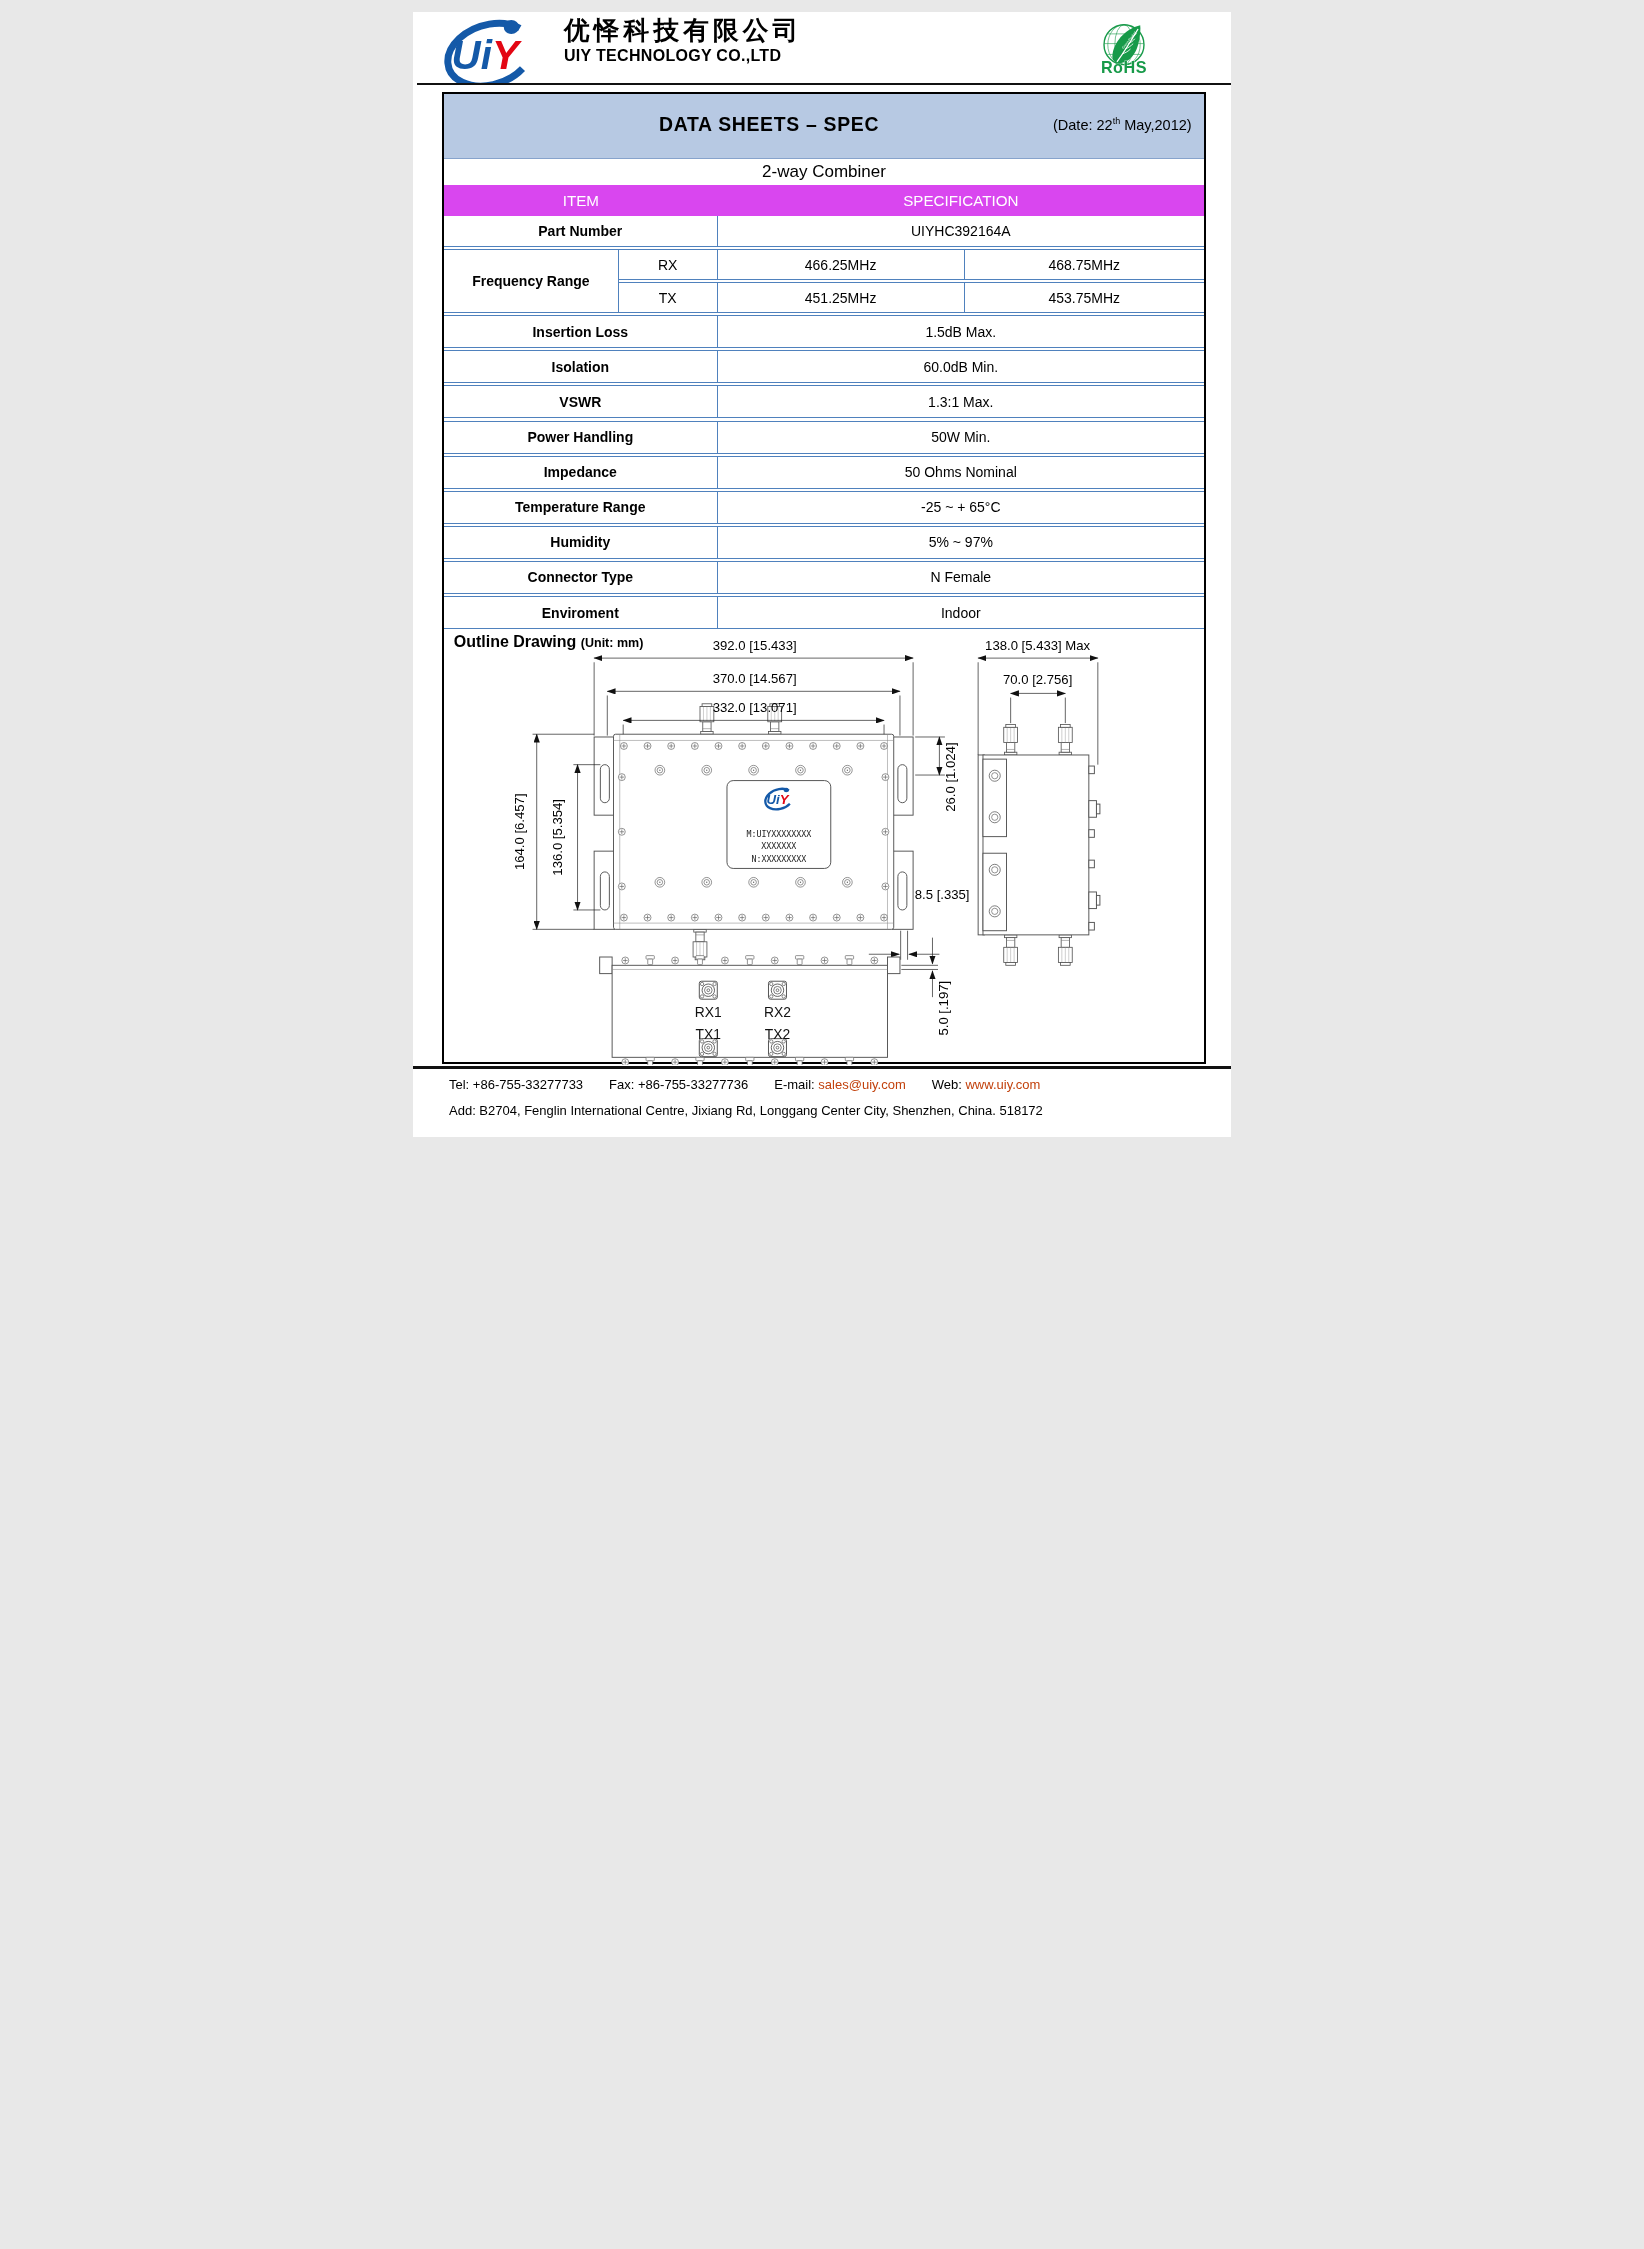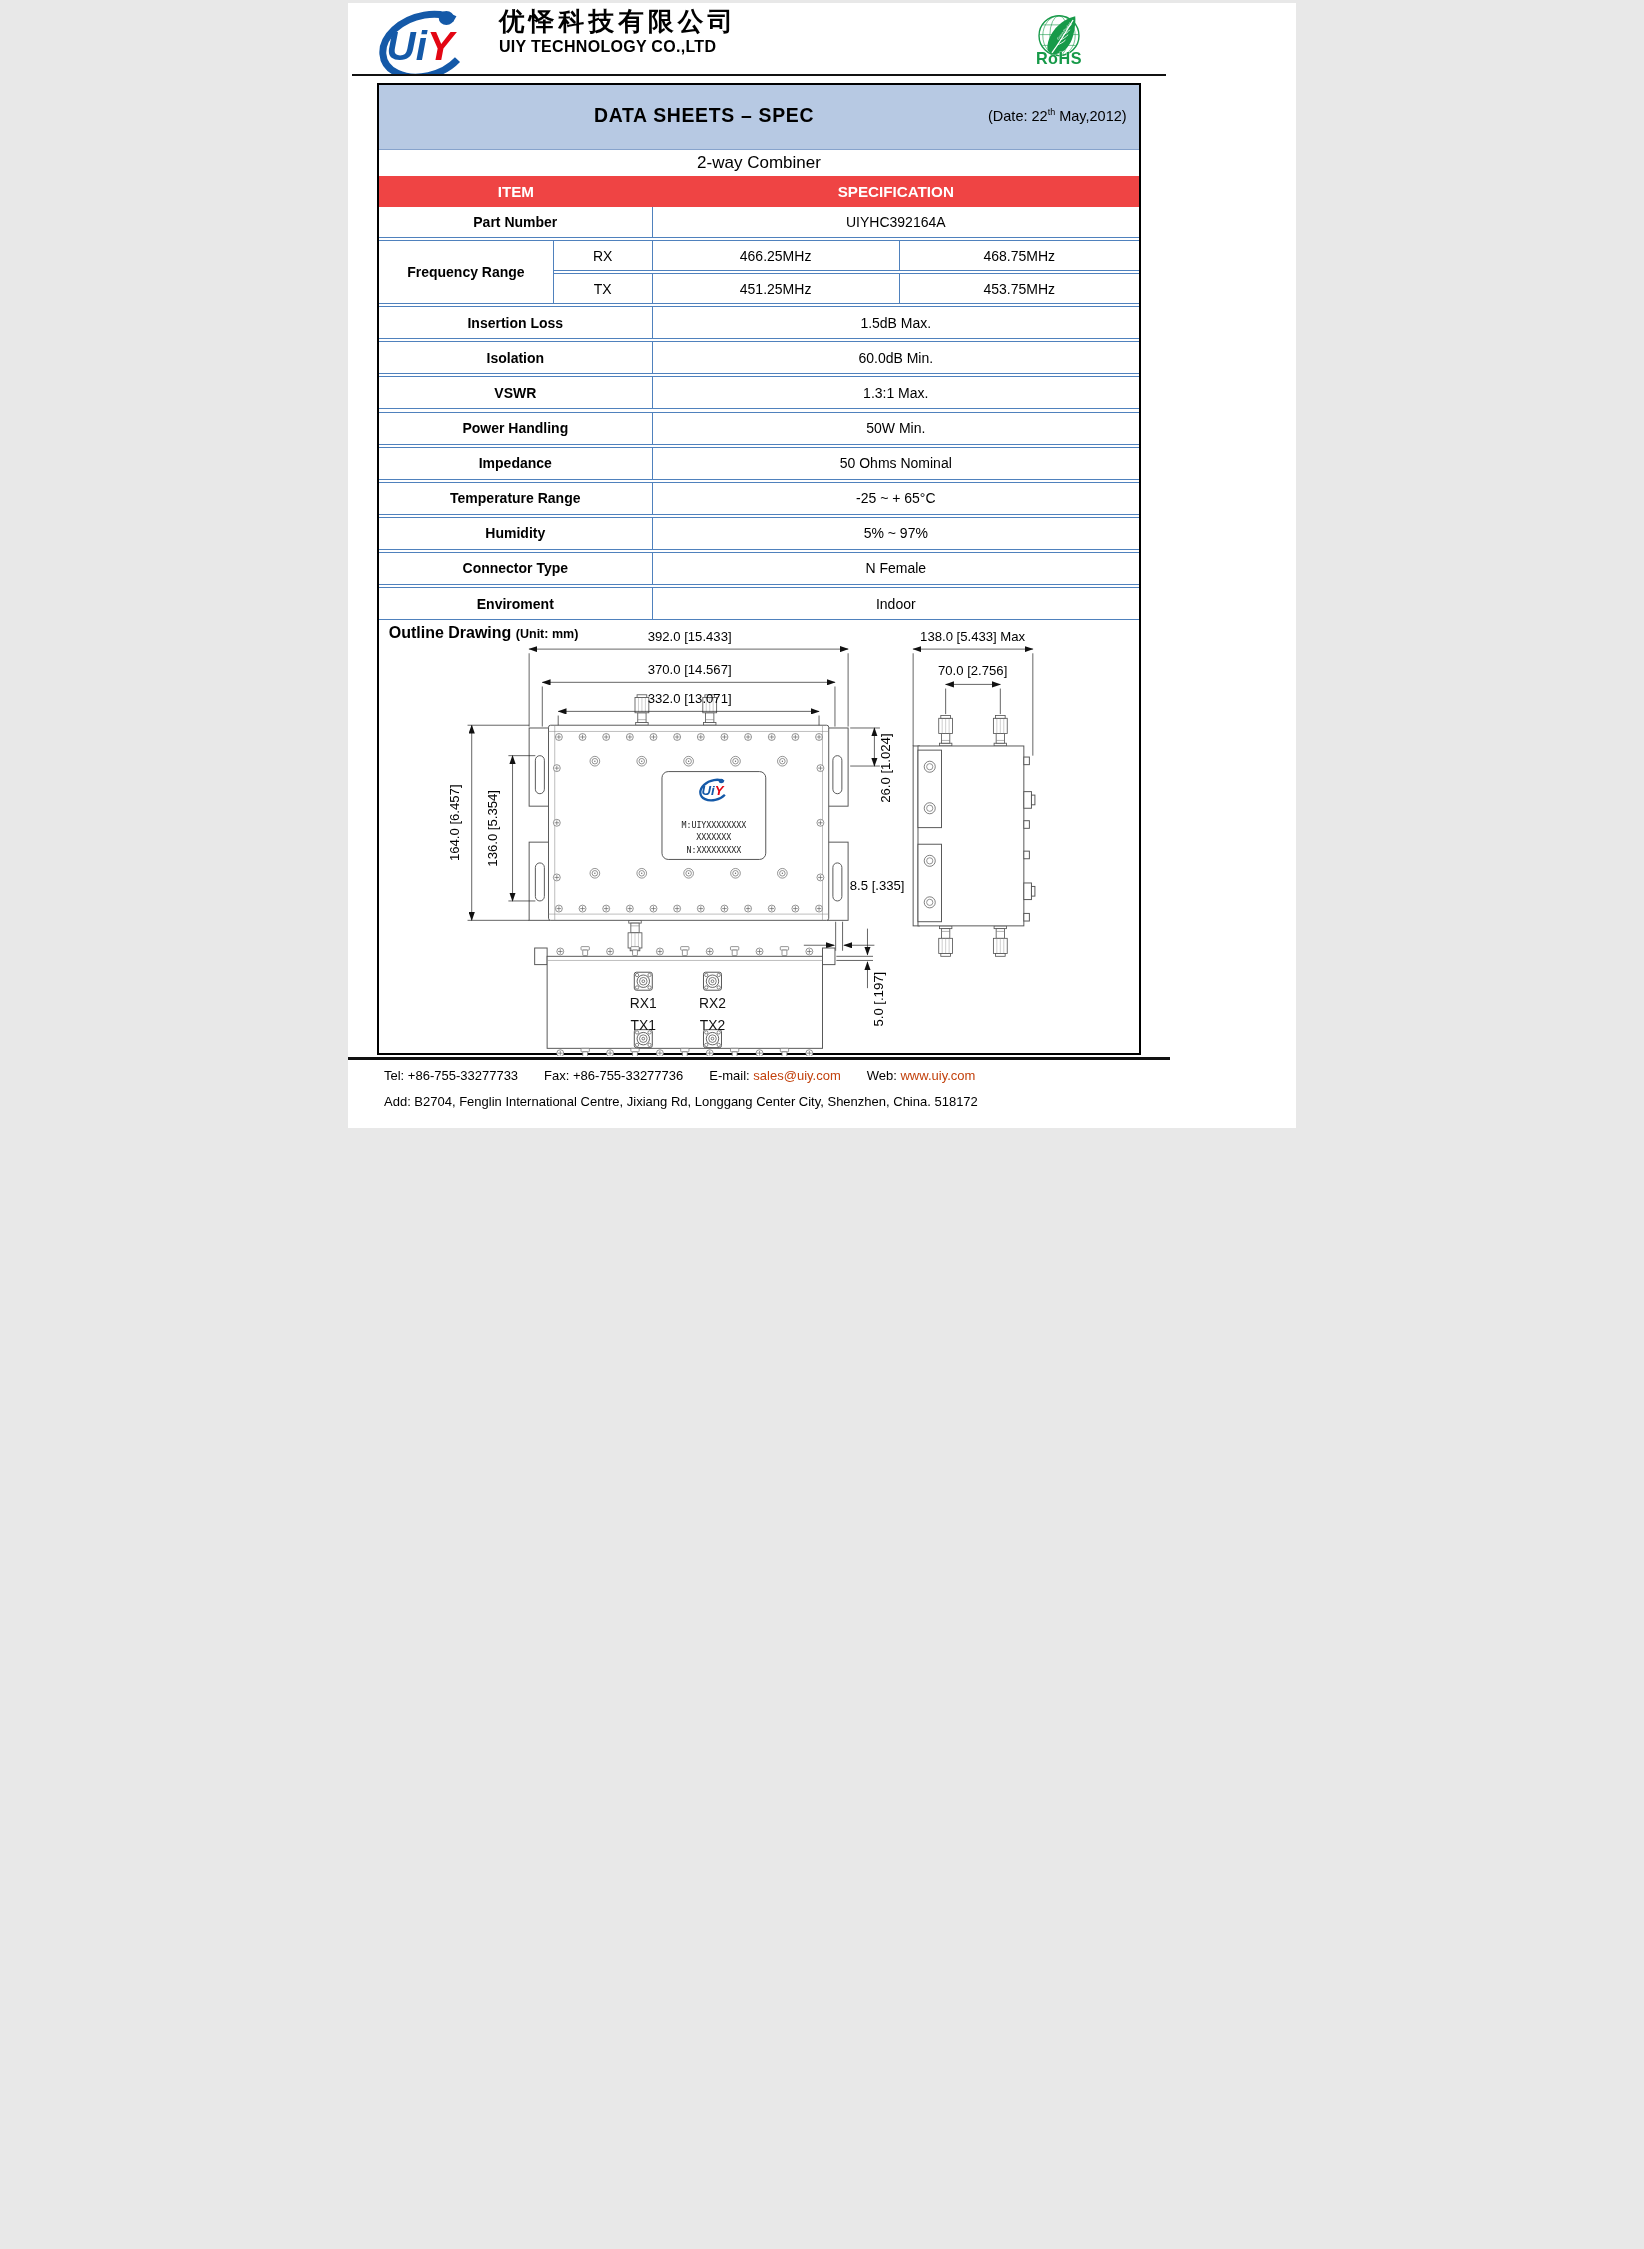--- a/index.html
+++ b/index.html
@@ -1,36 +1,36 @@
 <!DOCTYPE html>
 <html style="font-size:11px"><head>
 <meta charset="utf-8">
 <style>
   html,body{margin:0;padding:0;background:#e8e8e8;}
-  .page{position:relative;width:948px;height:1125px;background:#fff;margin:3px auto;
+  .page{position:relative;width:818px;height:1125px;background:#fff;margin:12px auto;
         font-family:"Liberation Sans",sans-serif;color:#000;overflow:hidden;}
   
   .hdr-logo{position:absolute;left:15.2px;top:1.4px;width:132px;height:71px;}
   .hdr-names{position:absolute;left:151px;top:2.8px;}
   .cn-name{font-size:25.6px;font-weight:bold;letter-spacing:4.2px;line-height:30.5px;}
   .en-name{font-size:16px;font-weight:bold;letter-spacing:0.3px;line-height:21px;}
   .rohs{position:absolute;left:684px;top:2.8px;width:54px;height:68px;}
   .hdr-rule{position:absolute;left:4.2px;top:71px;width:814px;height:2.1px;background:#111;}
   
   .content-box{position:absolute;left:29px;top:80px;width:764px;height:972px;
                border:2.1px solid #000;box-sizing:border-box;background:#fff;}
   .titlebar{position:relative;height:64px;background:#B7C9E3;border-bottom:1.4px solid #87A3CC;}
   .tb-title{position:absolute;left:215px;top:19.4px;font-size:19.4px;font-weight:bold;letter-spacing:0.7px;}
   .tb-date{position:absolute;left:609px;top:22px;font-size:14.5px;}
   .tb-date sup{font-size:9px;}
   .subtitle{height:26px;display:flex;align-items:center;justify-content:center;
             font-weight:normal;font-size:17px;}
   
-  .thead{height:31px;background:#ef4444;color:#fff;display:grid;grid-template-columns:36% 64%;
-         align-items:center;text-align:center;font-weight:bold;font-size:15.2px;}
+  .thead{height:31px;background:#d946ef;color:#fff;display:grid;grid-template-columns:36% 64%;
+         align-items:center;text-align:center;font-weight:normal;font-size:15.2px;}
   .srow{display:grid;grid-template-columns:36% 64%;height:33px;margin-top:2.1px;
         border-top:1.4px solid #4F81BD;border-bottom:1.4px solid #4F81BD;box-sizing:border-box;
         align-items:stretch;text-align:center;font-size:14px;}
   .srow.first{border-top:none;margin-top:0;height:31px;}
   .cell{display:flex;align-items:center;justify-content:center;}
   .lbl{font-weight:bold;border-right:1.4px solid #4F81BD;}
   .freq{display:grid;grid-template-columns:23% 13% 32.5% 31.5%;grid-template-rows:30px 30px;
         row-gap:2.1px;margin-top:2.1px;border-top:1.4px solid #4F81BD;border-bottom:1.4px solid #4F81BD;
         text-align:center;font-size:14px;}
   .freq .flabel{grid-row:1/3;font-weight:bold;border-right:1.4px solid #4F81BD;}

